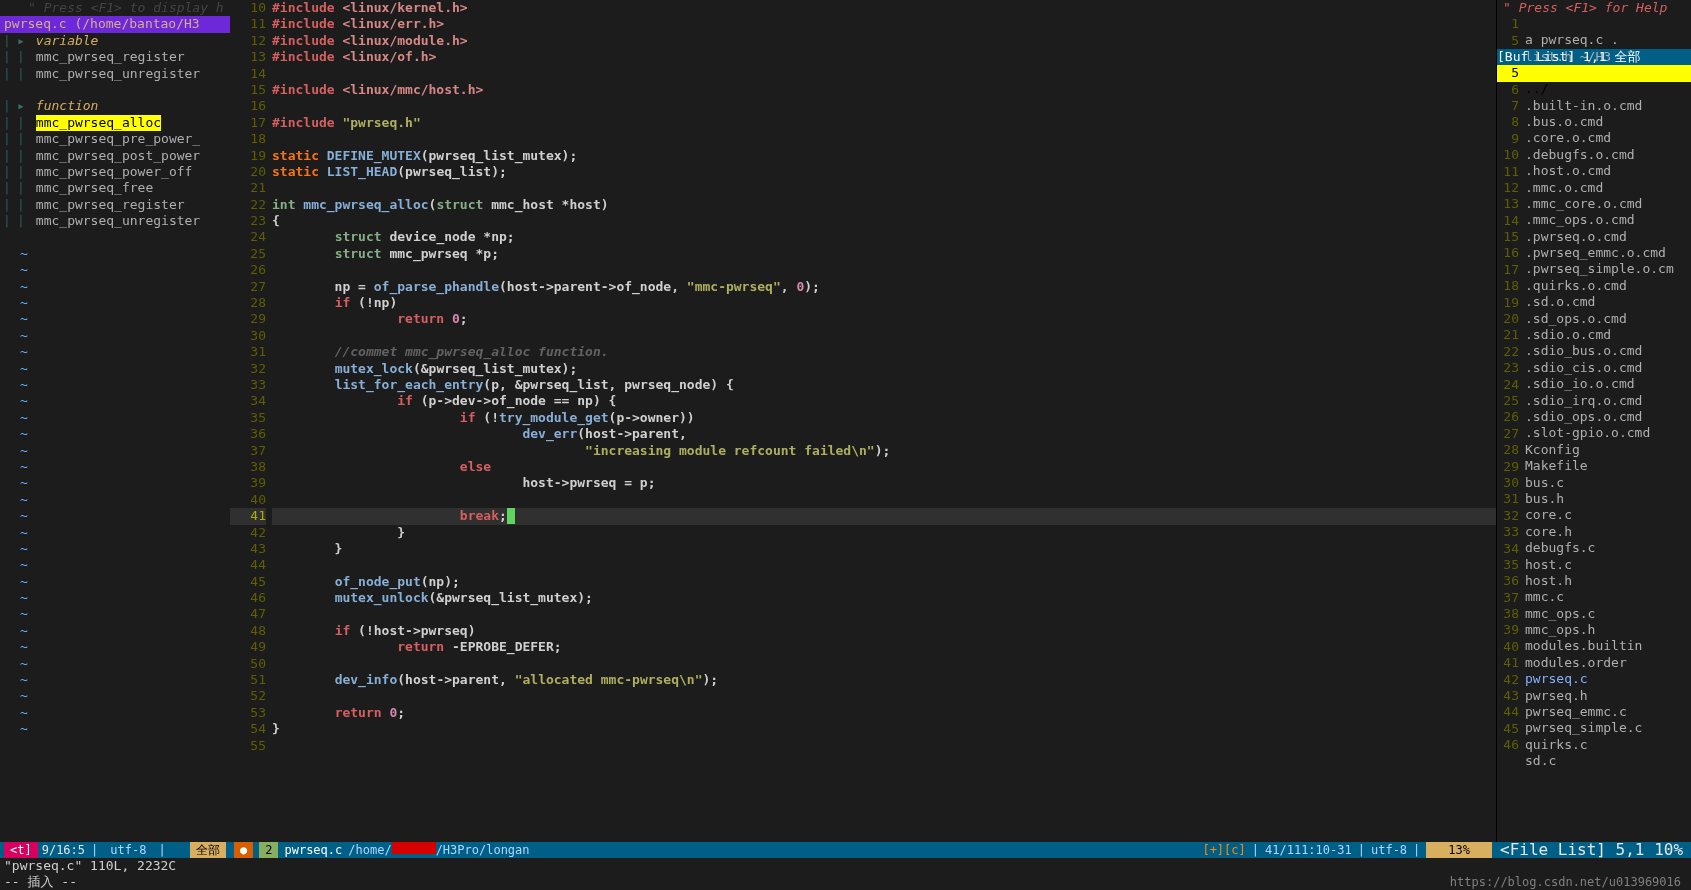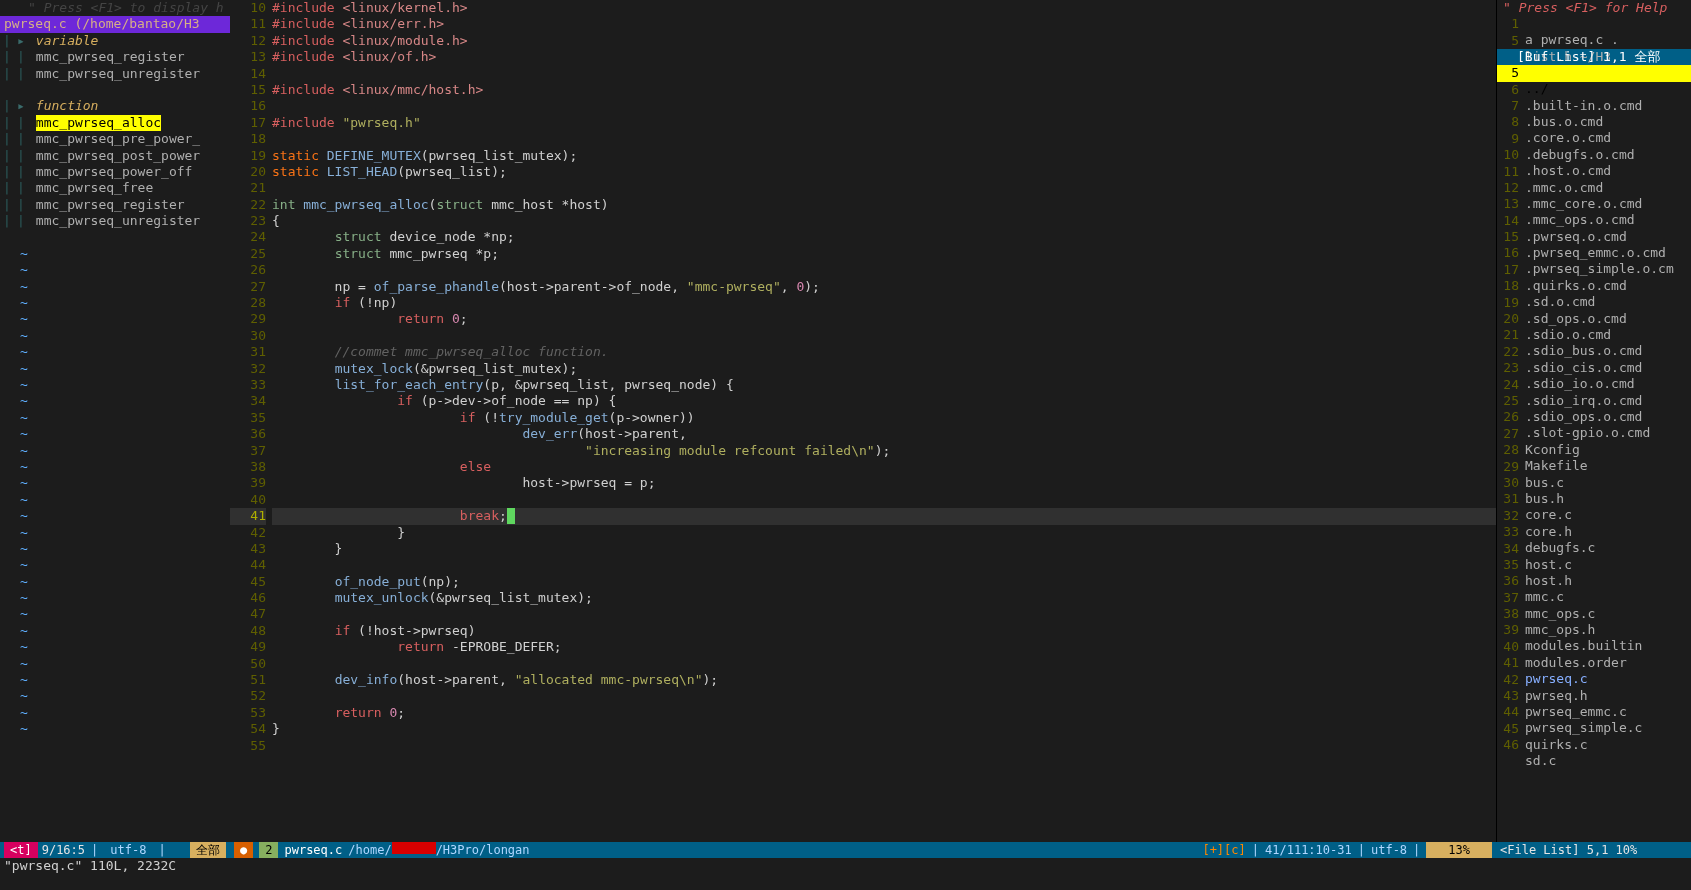--- a/index.html
+++ b/index.html
@@ -35,21 +35,21 @@
   .tagbar-line { height:16.4px; white-space:nowrap; overflow:hidden; }
 
   .gutter {
     position:absolute; left:0; top:0; width:40px; text-align:right;
     color:#5f5f00; padding-right:4px;
   }
   .gutter .ln { height:16.4px; }
   .gutter .cur { color:#afaf00; background:#303030; }
   .code {
     position:absolute; left:42px; right:0; top:0;
-    white-space:pre; color:#d0d0d0;
+    white-space:pre; color:#d0d0d0;font-weight:bold;
   }
   .code .row { height:16.4px; }
   .code .row.cur { background:#303030; }
   .kw-pp { color:#d75f5f; }
   .kw-inc { color:#d78787; }
   .kw-type { color:#87af87; }
   .kw-storage { color:#f97316;text-align:center; }
   .kw-flow { color:#d75f5f; }
   .fn { color:#87afd7; }
   .ident { color:#d0d0d0; }
@@ -60,21 +60,21 @@
   .cursor-block { background:#5fd75f; display:inline-block; width:8px; height:16px; vertical-align:top; }
 
   .fl-hint { color:#d75f5f; padding-left:6px; height:16.4px; font-style:italic; }
   .fl-row { display:flex; height:16.4px; }
   .fl-num { width:28px; text-align:right; color:#5f5f00; padding-right:6px; }
   .fl-name { color:#afafaf; white-space:nowrap;margin-top:16px; }
   .fl-row.sel { background:#ffff00; }
   .fl-row.sel .fl-num { color:#000; }
   .fl-row.sel .fl-name { color:#000; }
   .fl-row.active .fl-name { color:#87afff; }
-  .fl-status { background:#005f87; color:#fff; padding:0 20px; height:16px; }
+  .fl-status { background:#005f87; color:#fff; padding:0 0; height:16px; }
 
   .statusbars { position:absolute; bottom:32px; left:0; right:0; display:flex; height:16px; }
   .stat-left {
     width:230px; background:#005f87; color:#e4e4e4; display:flex; align-items:center;
     font-size:12px; padding:0 4px;
   }
   .stat-left .badge { background:#d7005f; color:#fff; padding:0 6px; margin-right:4px; }
   .stat-left .enc { color:#afd7ff; margin:0 6px; }
   .stat-left .all { background:#d7af5f; color:#000; padding:0 6px; margin-left:auto; }
   .stat-mid {
@@ -84,21 +84,21 @@
   .stat-mid .modebadge { background:#d75f00; color:#fff; padding:0 6px; }
   .stat-mid .numbadge { background:#87af5f; color:#000; padding:0 6px; }
   .stat-mid .fname { color:#fff; }
   .stat-mid .fpath { color:#afd7ff; }
   .stat-mid .red { background:#d70000; color:#d70000; display:inline-block; width:44px; height:12px; }
   .stat-mid .spacer { flex:1; }
   .stat-mid .flags { color:#ff8700; }
   .stat-mid .pos { color:#afd7ff; }
   .stat-mid .pct { background:#d7af5f; color:#000; padding:0 22px; }
   .stat-right {
-    width:195px; background:#005f87; color:#e4e4e4; font-size:12px;
+    width:195px; background:#005f87; color:#e4e4e4; font-size:16px;
     padding:0 4px; display:flex; align-items:center;
   }
 
   .bottom {
     position:absolute; bottom:0; left:0; right:0; height:32px;
     background:#1c1c1c; color:#d0d0d0; padding:0 4px;
   }
   .bottom .msg { height:16px; }
   .bottom .mode { height:16px; display:flex;}
   .bottom .mode .spacer{flex:1;}
@@ -424,13 +424,18 @@
     <span class="pos">|</span>
     <span class="pct">13%</span>
   </div>
   <div class="stat-right">
     <span>&lt;File List] 5,1     10%</span>
   </div>
 </div>
 
 <div class="bottom">
   <div class="msg">"pwrseq.c" 110L, 2232C</div>
+  <div class="mode">
+    <span>-- 插入 --</span>
+    <span class="spacer"></span>
+    <span class="watermark">https://blog.csdn.net/u013969016</span>
+  </div>
 </div>
 
 </body></html>

